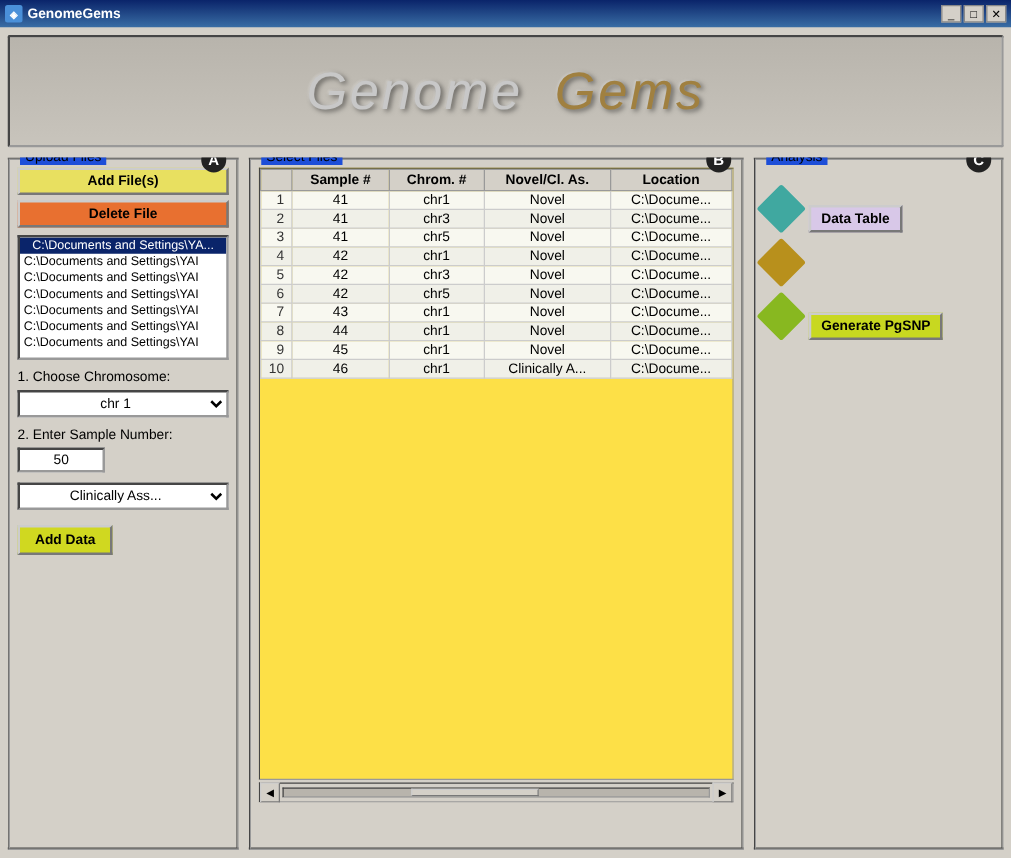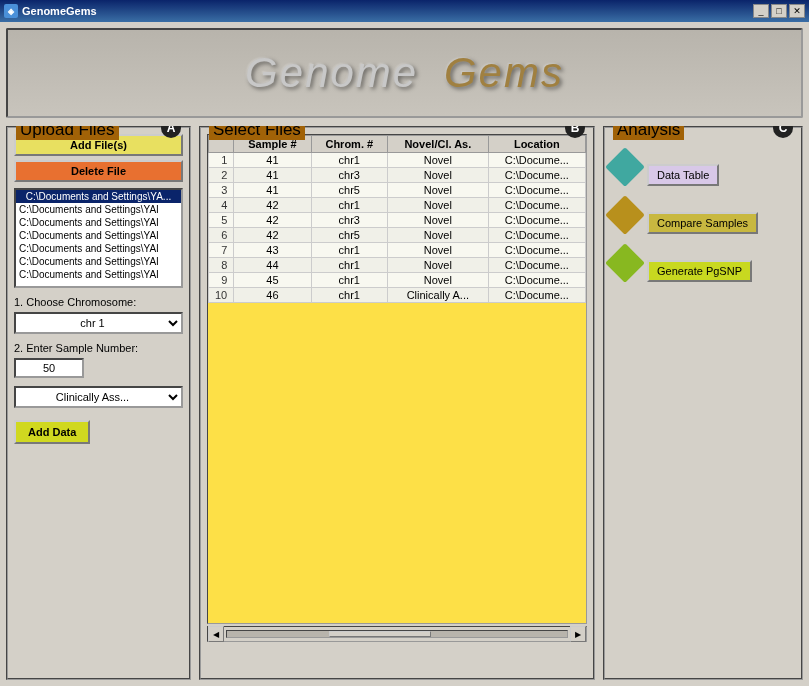--- a/index.html
+++ b/index.html
@@ -94,23 +94,23 @@
     .panel {
       border: 2px groove #999;
       background: #d4d0c8;
       padding: 6px;
       position: relative;
     }
     .panel-label {
       position: absolute;
       top: -8px;
       left: 8px;
-      background: #a16207;
+      background: #1d4ed8;
       padding: 0 4px;
-      font-size: 17px;
+      font-size: 11px;
     }
     .panel-badge {
       position: absolute;
       top: -10px;
       right: 8px;
       width: 20px;
       height: 20px;
       background: #222;
       color: white;
       border-radius: 50%;
@@ -259,21 +259,21 @@
     .diamond-teal { background: #40a8a0; }
     .diamond-gold { background: #b8901c; }
     .diamond-orange { background: #c84820; }
     .diamond-lime { background: #88b820; }
     .diamond-cyan { background: #20909c; }
     .analysis-action-btn {
       border: 2px outset #ccc;
       padding: 3px 8px;
       cursor: pointer;
       font-size: 11px;
-      font-weight: normal;
+      font-weight: bold;
       color: #000;
       background: #d4d0c8;
       white-space: nowrap;
       margin-top: 16px;
     }
     .btn-data-table { background: #d8c8e8; }
     .btn-compare { background: #c8b840; }
     .btn-snp { background: #e08840; }
     .btn-pgsnp { background: #c8d820; }
     .btn-additional { background: #c8d8d8; border: 1px dashed #888; }
@@ -481,21 +481,20 @@
       <span class="panel-label">Analysis</span>
       <span class="panel-badge">C</span>
 
       <div style="margin-top: 14px;">
         <div class="analysis-btn-row">
           <div class="diamond-icon diamond-teal"></div>
           <button class="analysis-action-btn btn-data-table">Data Table</button>
         </div>
         <div class="analysis-btn-row">
           <div class="diamond-icon diamond-gold"></div>
-          <button class="analysis-action-btn btn-compare">Compare Samples</button>
         </div>
         <div class="analysis-btn-row">
           <div class="diamond-icon diamond-lime"></div>
           <button class="analysis-action-btn btn-pgsnp">Generate PgSNP</button>
         </div>
       </div>
     </div>
 
   </div>
 </div>

